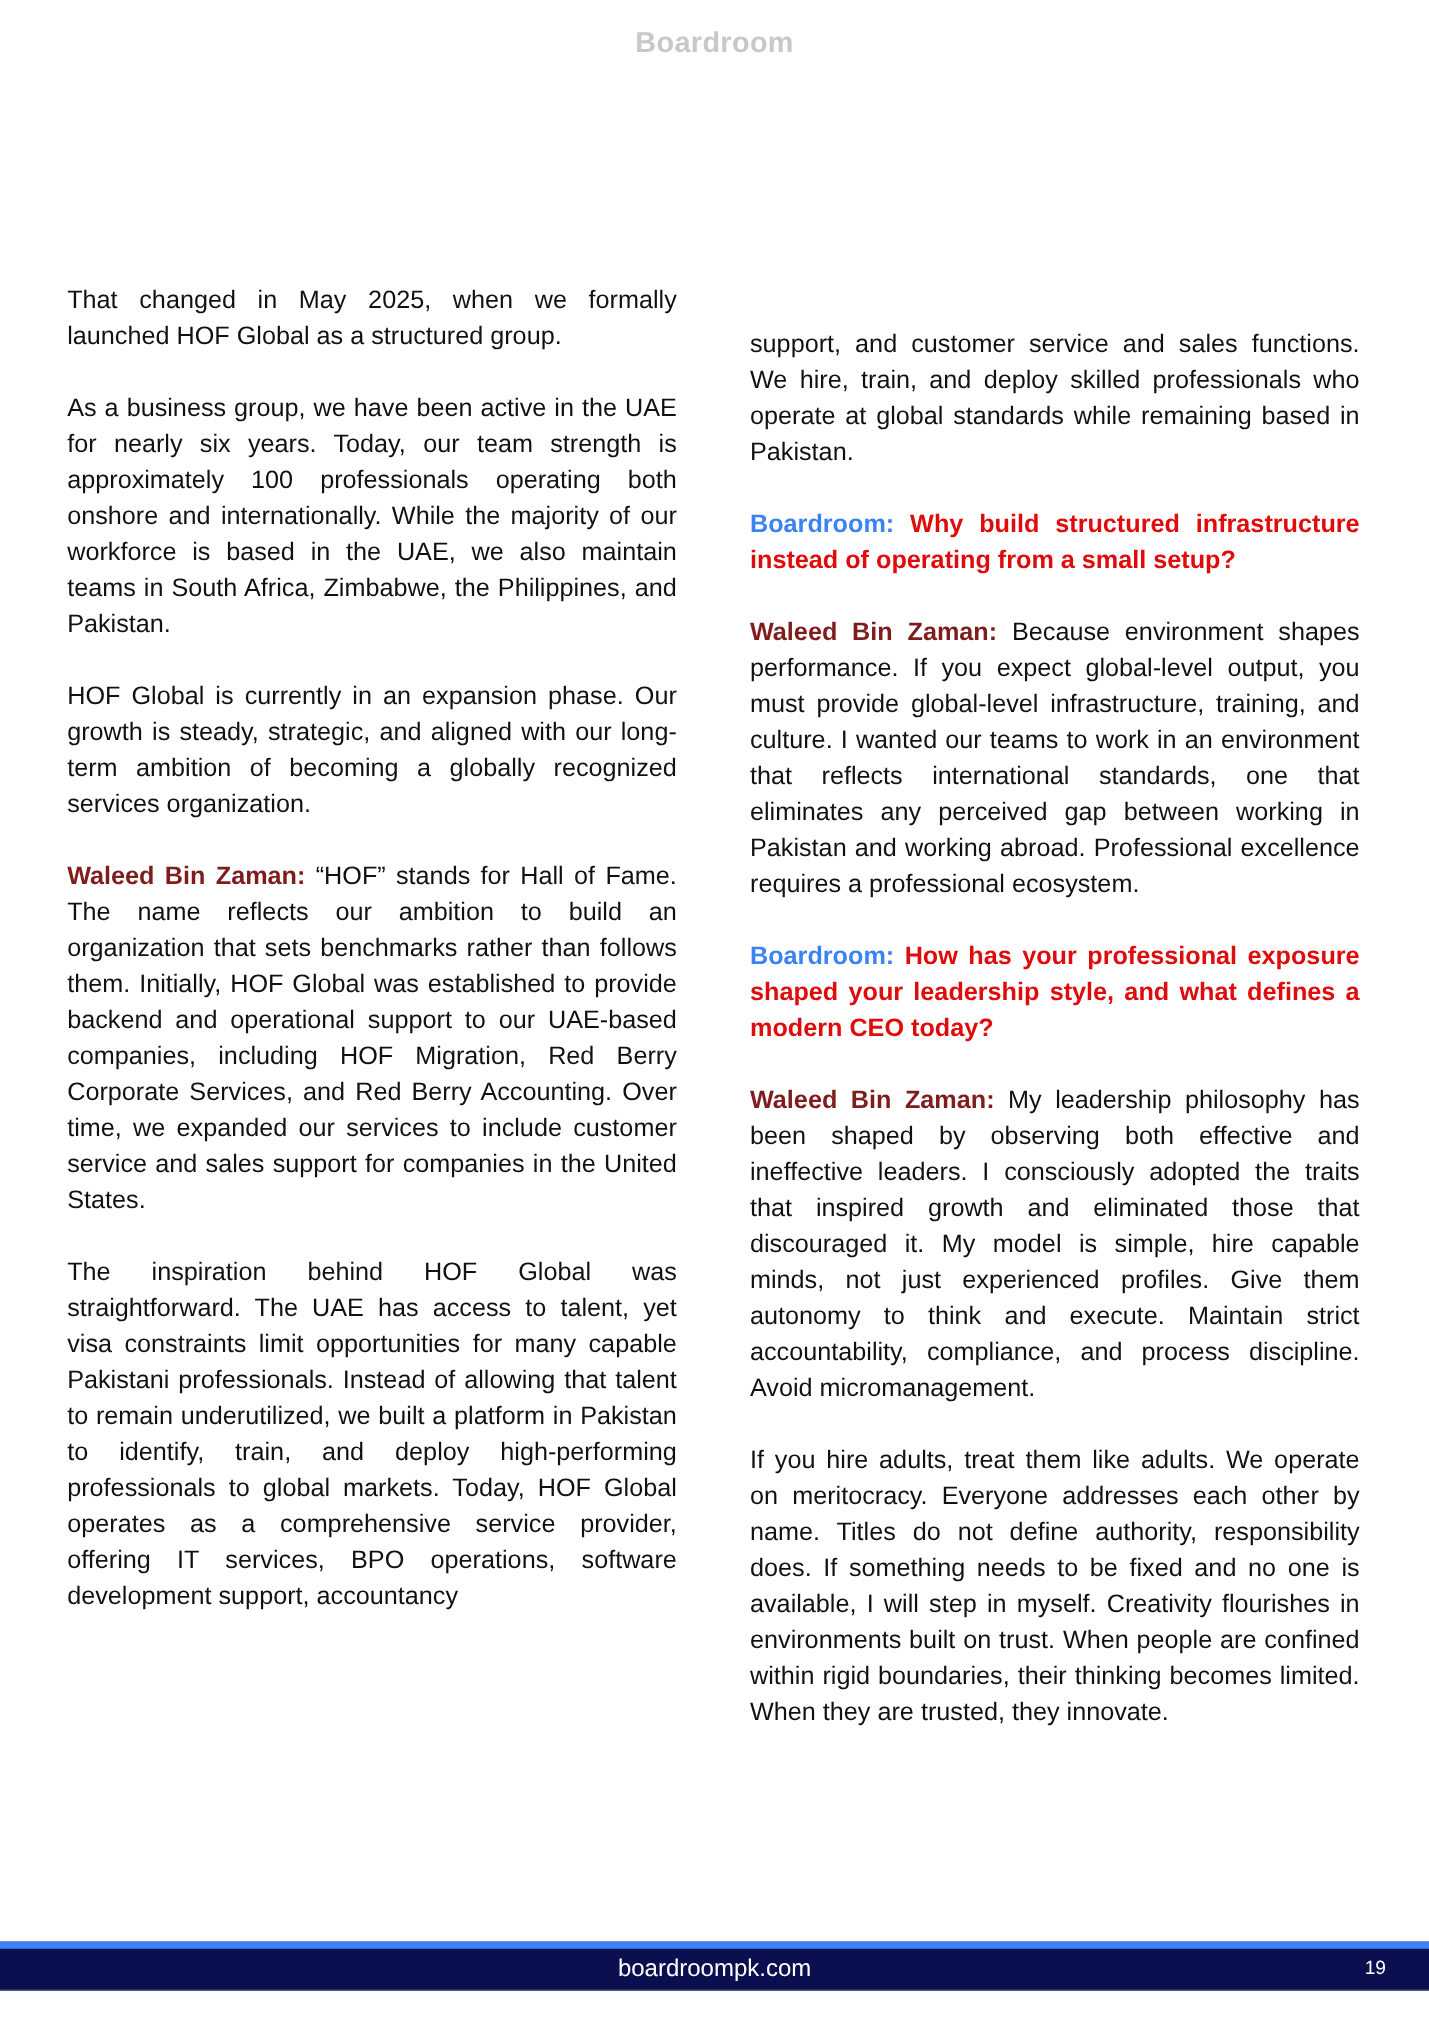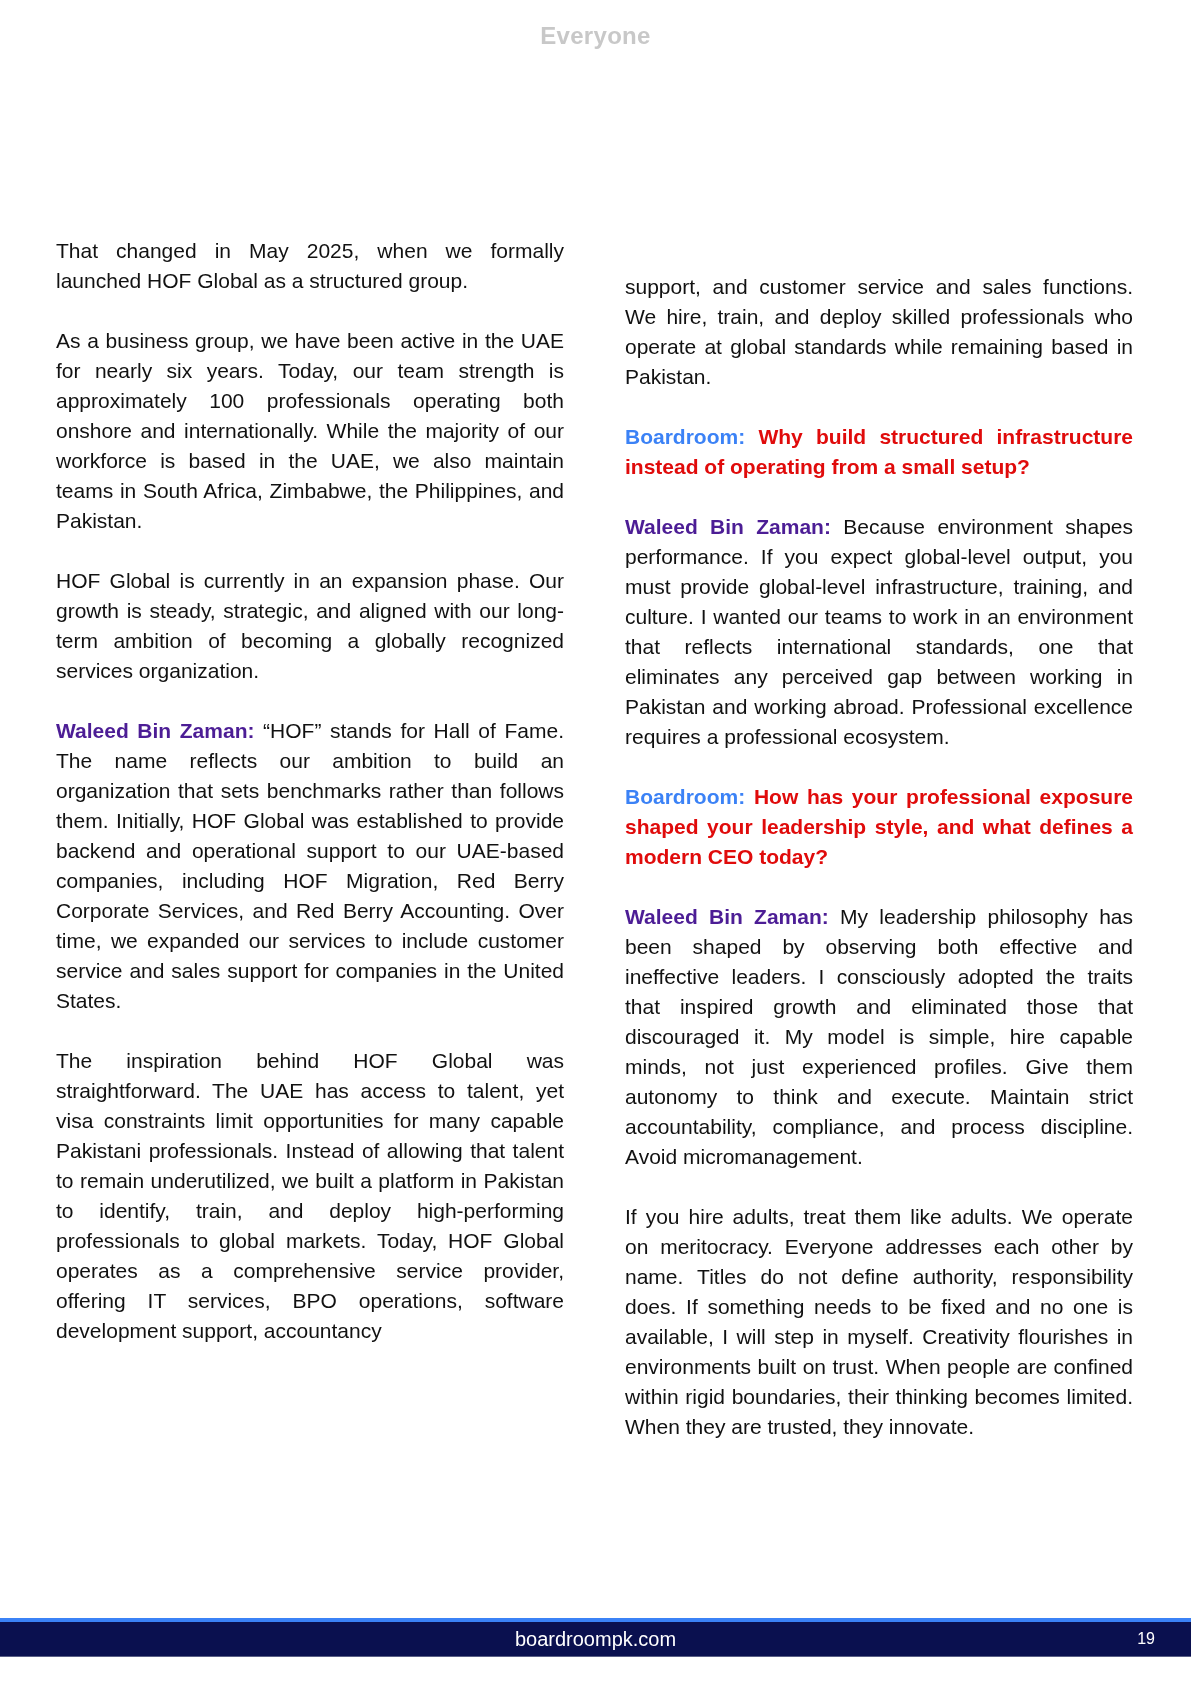--- a/index.html
+++ b/index.html
@@ -6,31 +6,31 @@
     body { width: 1191px; height: 1684px; position: relative; overflow: hidden;
            font-family: "Liberation Sans", "DejaVu Sans", sans-serif; color: #111; }
     .header-title { position: absolute; top: 22px; left: 0; width: 1191px; text-align: center;
                     font-size: 24px; font-weight: bold; color: #c8c8c8; letter-spacing: 0.3px; }
     .col { position: absolute; top: 236px; width: 508px; font-size: 21px; line-height: 30px; }
     .col-left { left: 56px; }
     .col-right { left: 625px; margin-top: 36px; }
     .para { margin: 0 0 30px 0; text-align: justify; text-align-last: left; }
     .q-label { color: #3b82f6; font-weight: bold; }
     .q-text { color: #e00b0b; font-weight: bold; }
-    .a-label { color: #4c1d95; font-weight: bold; }
+    .a-label { color: #7f1d1d; font-weight: bold; }
     .footer { position: absolute; left: 0; top: 1618px; width: 1191px; height: 34px;
-              background: #0a104f; border-top: 4px solid #3b82f6; border-bottom: 1px solid #5a5f86; }
+              background: #0a104f; border-top: 6px solid #3b82f6; border-bottom: 1px solid #5a5f86; }
     .footer-site { position: absolute; left: 0; width: 1191px; top: 0; line-height: 34px; text-align: center;
                    color: #ffffff; font-size: 20px; }
     .footer-page { position: absolute; right: 36px; top: 0; line-height: 34px; color: #ffffff; font-size: 16px; }
   </style>
 </head>
 <body>
 
-<div class="header-title">Everyone</div>
+<div class="header-title">Boardroom</div>
 
 <div class="col col-left">
   <p class="para">That changed in May 2025, when we formally launched HOF Global as a structured group.</p>
   <p class="para">As a business group, we have been active in the UAE for nearly six years. Today, our team strength is approximately 100 professionals operating both onshore and internationally. While the majority of our workforce is based in the UAE, we also maintain teams in South Africa, Zimbabwe, the Philippines, and Pakistan.</p>
   <p class="para">HOF Global is currently in an expansion phase. Our growth is steady, strategic, and aligned with our long-term ambition of becoming a globally recognized services organization.</p>
   <p class="para">
     <span class="a-label">Waleed Bin Zaman:</span>
     <span>“HOF” stands for Hall of Fame. The name reflects our ambition to build an organization that sets benchmarks rather than follows them. Initially, HOF Global was established to provide backend and operational support to our UAE-based companies, including HOF Migration, Red Berry Corporate Services, and Red Berry Accounting. Over time, we expanded our services to include customer service and sales support for companies in the United States.</span>
   </p>
   <p class="para">The inspiration behind HOF Global was straightforward. The UAE has access to talent, yet visa constraints limit opportunities for many capable Pakistani professionals. Instead of allowing that talent to remain underutilized, we built a platform in Pakistan to identify, train, and deploy high-performing professionals to global markets.  Today, HOF Global operates as a comprehensive service provider, offering IT services, BPO operations, software development support, accountancy</p>

